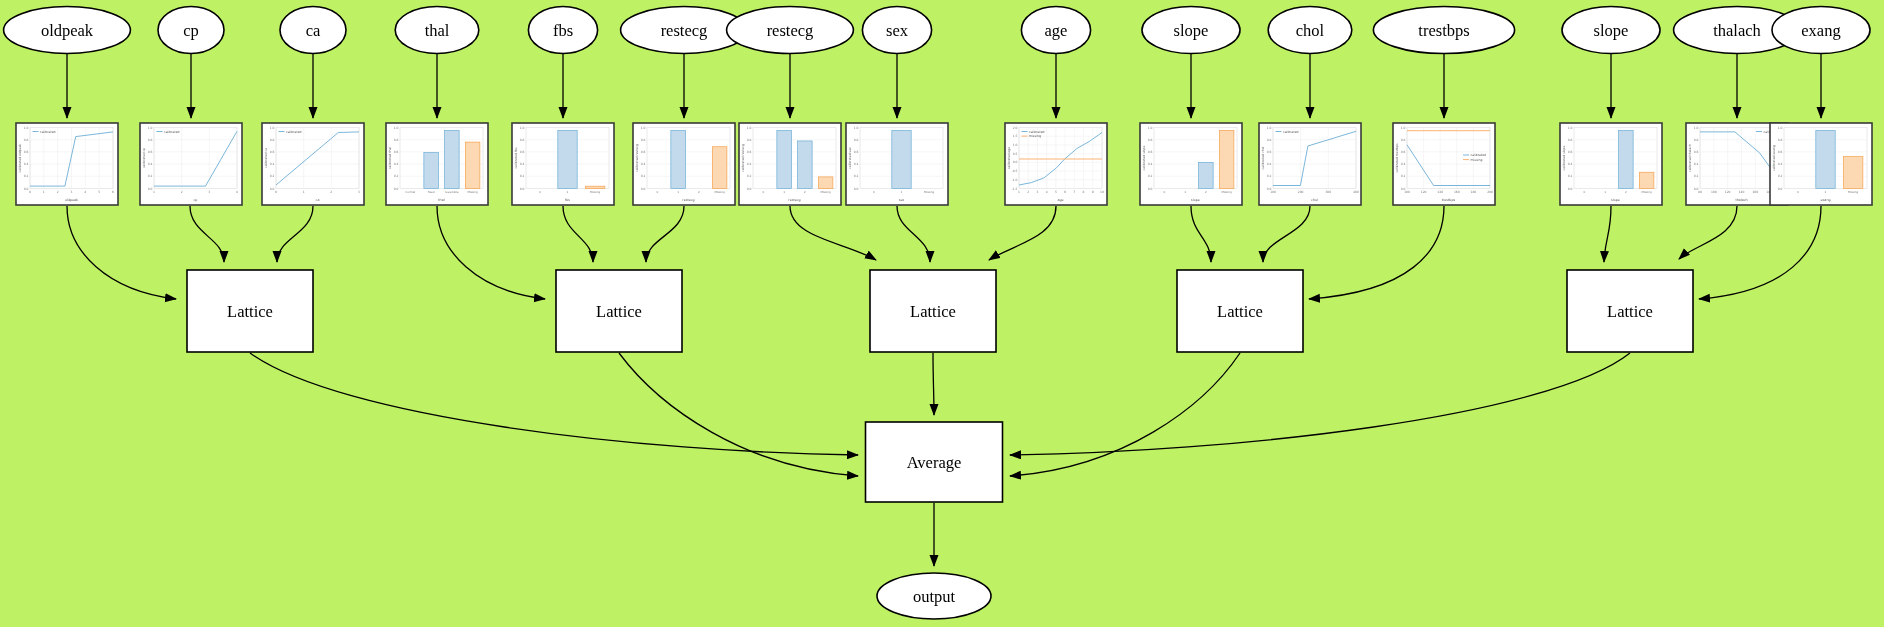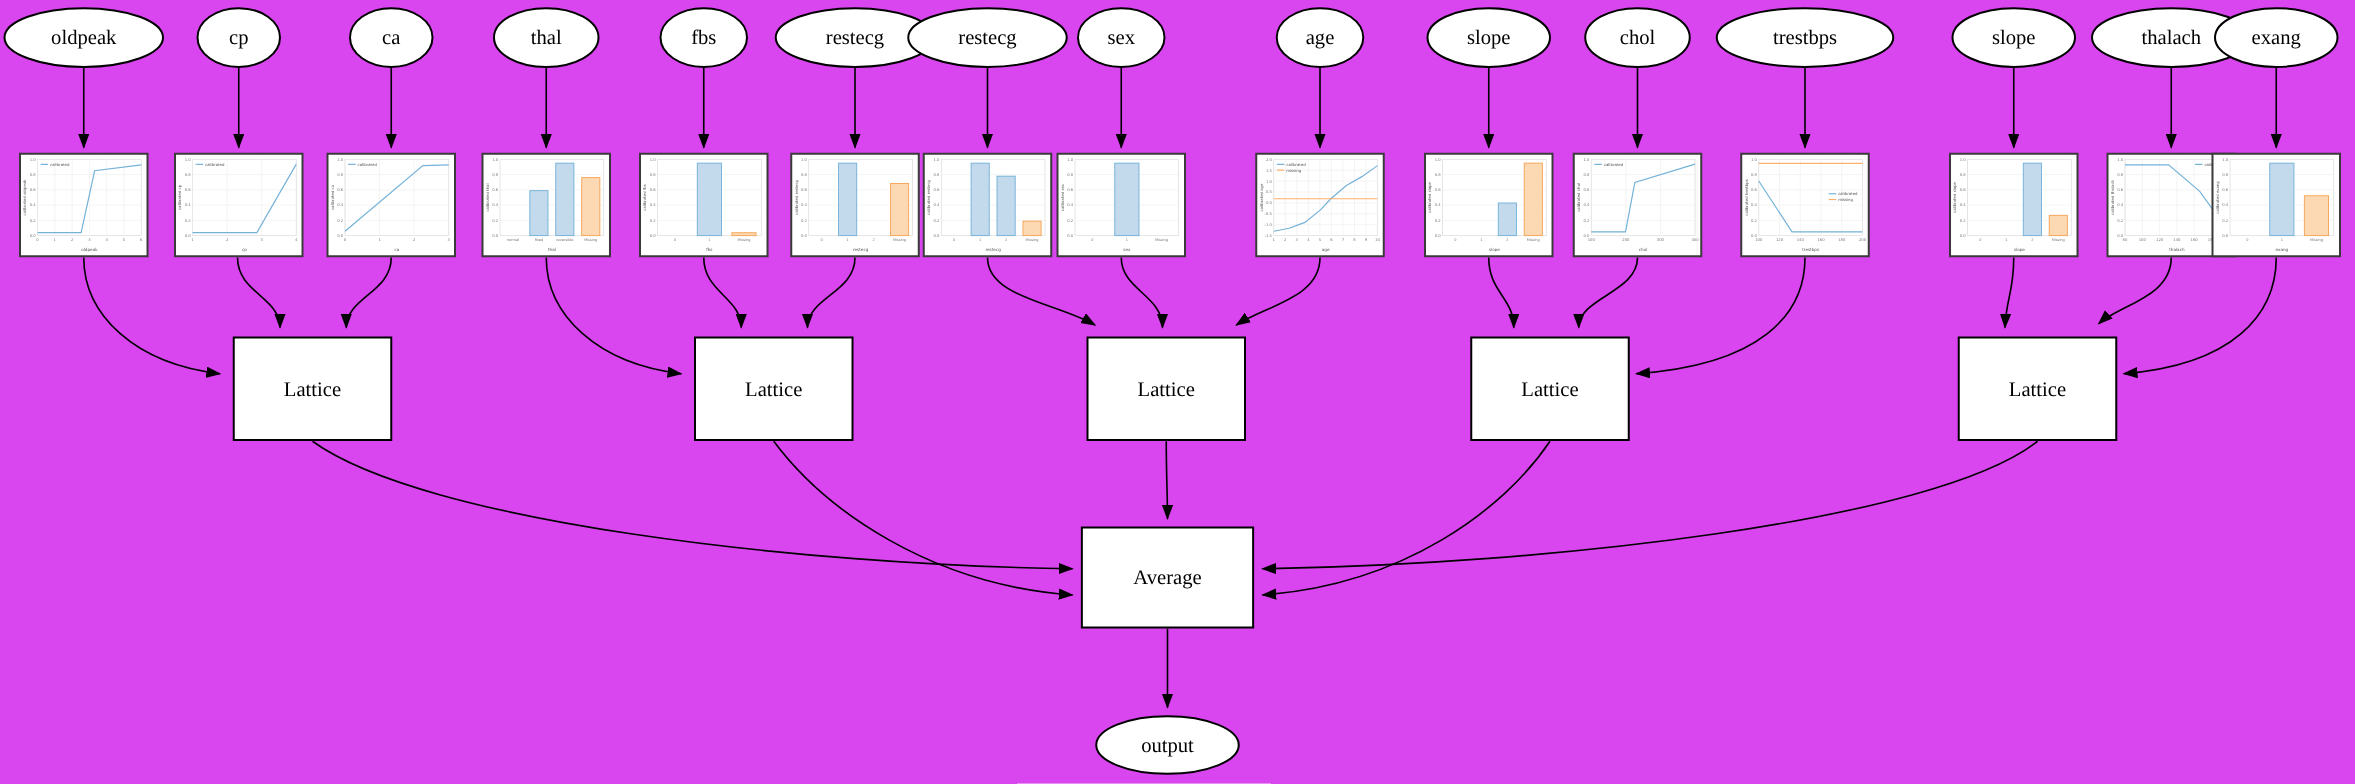--- a/index.html
+++ b/index.html
@@ -1,16 +1,16 @@
 <!DOCTYPE html>
 <html><head>
 <meta charset="utf-8">
 <style>
   html,body{margin:0;padding:0;background:#ffffff;}
-  #canvas{position:relative;width:1884px;height:627px;background:#d946ef;overflow:hidden;
+  #canvas{position:relative;width:1884px;height:627px;background:#bef264;overflow:hidden;
           font-family:"Liberation Serif", serif;}
   svg text{user-select:none;}
 </style>
 </head>
 <body>
 
 <div id="canvas">
   <svg id="graph" width="1884" height="627" viewBox="0 0 1884 627" xmlns="http://www.w3.org/2000/svg">
     <defs>
       <marker id="arrow" markerUnits="userSpaceOnUse" markerWidth="13" markerHeight="10" refX="11" refY="4.5" orient="auto">

